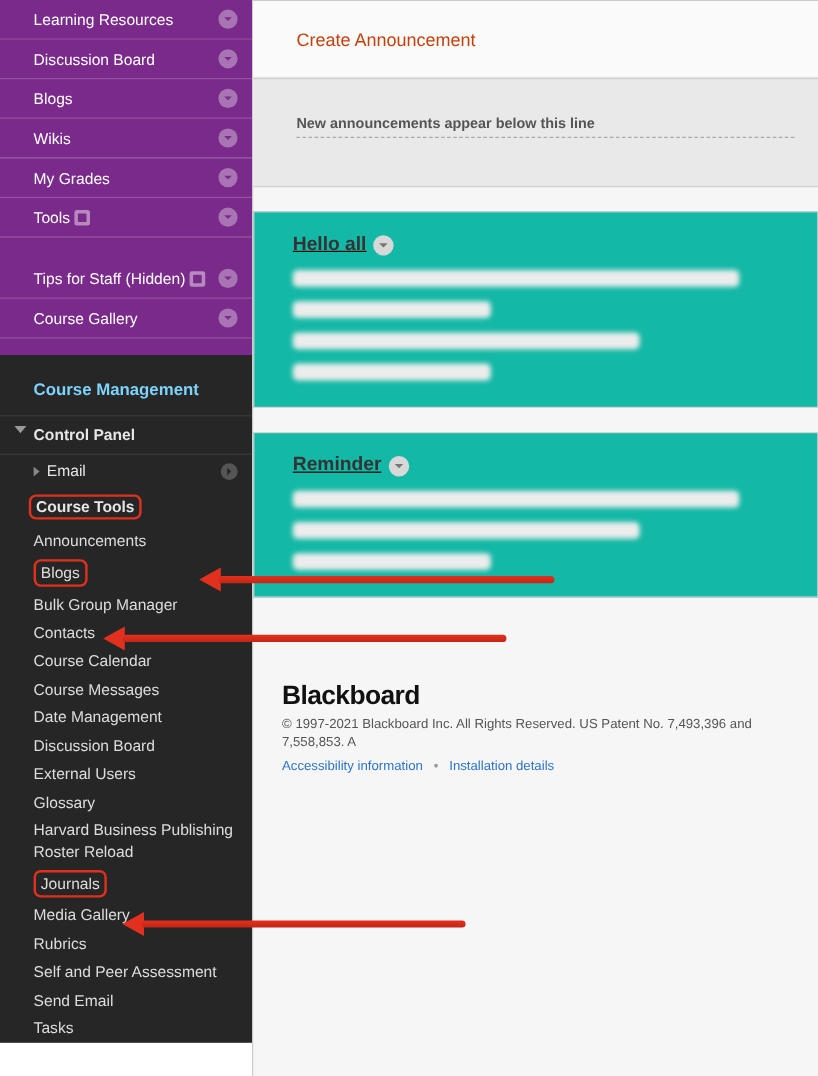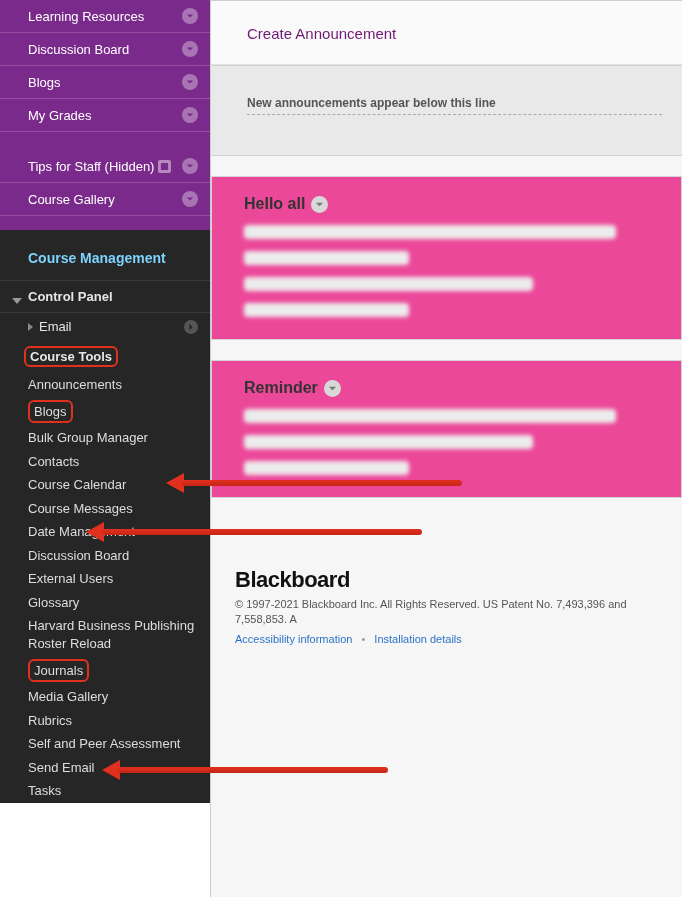--- a/index.html
+++ b/index.html
@@ -27,47 +27,47 @@
     width: 13px; height: 13px; background: rgba(255,255,255,0.45); border-radius: 2px;
     display: inline-flex; align-items: center; justify-content: center;
   }
   .hidden-badge svg { width: 9px; height: 9px; fill: #7a2a8a; }
 
   
   .mgmt { background: #262626; color: #e6e6e6; flex: 1; padding-top: 20px; }
   .mgmt-heading { font-weight: bold; font-size: 14px; padding: 0 12px 14px 28px; color: #7dd3fc; }
   .control-panel-row {
     padding: 8px 12px 8px 12px; border-top: 1px solid #3a3a3a; border-bottom: 1px solid #3a3a3a;
-    font-weight: bold; font-size: 13px; display: flex; align-items: flex-end; gap: 6px; cursor: pointer;
+    font-weight: bold; font-size: 13px; display: flex; align-items: flex-start; gap: 6px; cursor: pointer;
   }
   .control-panel-row .tri { width: 0; height: 0; border-left: 5px solid transparent; border-right: 5px solid transparent; border-top: 6px solid #999; }
   .mgmt-row {
     padding: 6px 12px 6px 28px; display: flex; align-items: center; justify-content: space-between;
     cursor: pointer; font-size: 13px;
   }
   .mgmt-row .tri-r { width: 0; height: 0; border-top: 4px solid transparent; border-bottom: 4px solid transparent; border-left: 5px solid #888; margin-right: 6px; }
   .mgmt-row .circle-arrow {
     width: 14px; height: 14px; border-radius: 50%; background: #555;
     display:flex; align-items:center; justify-content:center;
   }
   .mgmt-row .circle-arrow svg { width:8px; height:8px; fill:#262626; }
   .mgmt-sub { padding: 3px 12px 3px 28px; font-size: 13px; color: #ddd; cursor: pointer; line-height: 1.35; }
 
   .highlight-red { border: 2.5px solid #e2301f; border-radius: 6px; padding: 1px 4px !important; display: inline-block; }
 
   
   .main { flex: 1; background: #f6f6f6; position: relative; border-left: 1px solid #ccc; border-top:1px solid #ccc;}
-  .create-bar { padding: 24px 0 22px 36px; font-size: 15px; color: #701a75; border-bottom: 1px solid #e3e3e3; background:#fafafa;}
+  .create-bar { padding: 24px 0 22px 36px; font-size: 15px; color: #c2410c; border-bottom: 1px solid #e3e3e3; background:#fafafa;}
   .notice-box {
     margin: 0; background: #e9e9e9; border-top: 1px solid #d0d0d0; border-bottom: 1px solid #d0d0d0;
     padding: 30px 20px 40px 36px;
   }
   .notice-text { font-weight: bold; font-size: 12px; color: #555; border-bottom: 1px dashed #aaa; padding-bottom: 4px; display:block;}
   .ann-card {
-    margin: 20px 0 0 0; border: 1px solid #d3d3d3; background: #ec4899; padding: 18px 24px 22px 32px;
+    margin: 20px 0 0 0; border: 1px solid #d3d3d3; background: #14b8a6; padding: 18px 24px 22px 32px; text-decoration: underline;
   }
   .ann-title { font-weight: bold; font-size: 16px; color: #333; display:flex; align-items:center; gap:6px;}
   .ann-title .dd {
     width: 17px; height: 17px; border-radius: 50%; background: #d8d8d8;
     display:flex; align-items:center; justify-content:center;
   }
   .ann-title .dd svg { width:9px; height:9px; fill:#777; }
   .blur-line { height: 14px; background: #ececec; border-radius: 4px; margin-top: 12px; filter: blur(2px);}
   .blur-line.short { width: 40%; }
   .blur-line.med { width: 70%; }
@@ -119,25 +119,50 @@
     <div class="cm-item">
       <span class="label-wrap">
           <span>Blogs</span>
         </span>
       <span class="chev-circle">
           <svg viewBox="0 0 10 10">
             <path d="M1 3l4 4 4-4z"></path>
           </svg>
         </span>
     </div>
+    <div class="cm-item section-break">
+      <span class="label-wrap">
+          <span>Wikis</span>
+        </span>
+      <span class="chev-circle">
+          <svg viewBox="0 0 10 10">
+            <path d="M1 3l4 4 4-4z"></path>
+          </svg>
+        </span>
+    </div>
 
     <div class="cm-item">
       <span class="label-wrap">
           <span>My Grades</span>
         </span>
+      <span class="chev-circle">
+          <svg viewBox="0 0 10 10">
+            <path d="M1 3l4 4 4-4z"></path>
+          </svg>
+        </span>
+    </div>
+    <div class="cm-item section-break">
+      <span class="label-wrap">
+        <span>Tools</span>
+        <span class="hidden-badge">
+            <svg viewBox="0 0 10 10">
+              <rect x="1" y="1" width="8" height="8" rx="1"></rect>
+            </svg>
+          </span>
+      </span>
       <span class="chev-circle">
           <svg viewBox="0 0 10 10">
             <path d="M1 3l4 4 4-4z"></path>
           </svg>
         </span>
     </div>
     <div style="height:18px;"></div>
 
     <div class="cm-item">
       <span class="label-wrap">

